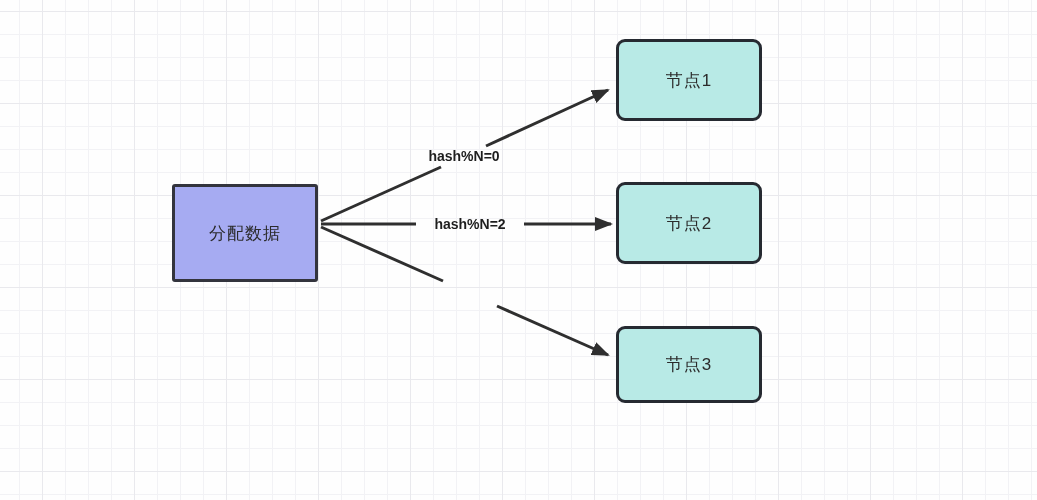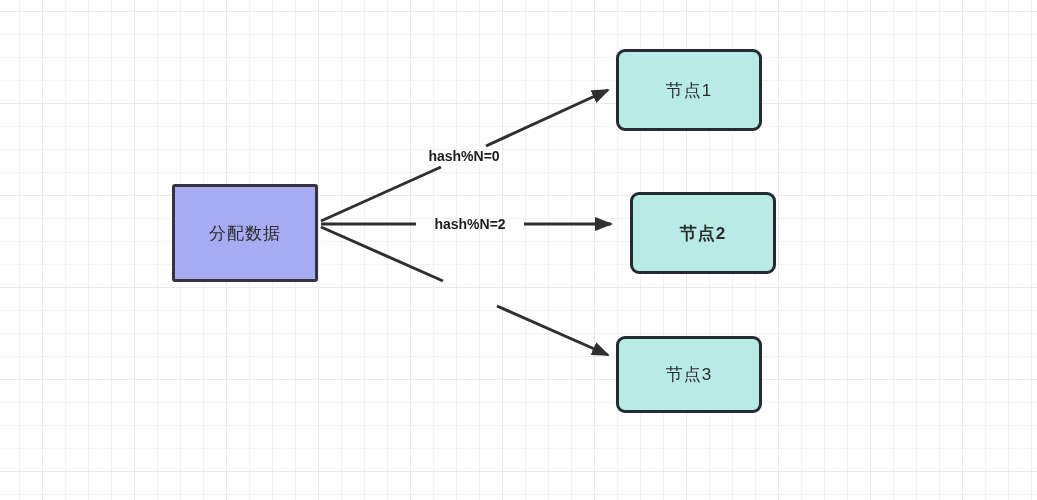--- a/index.html
+++ b/index.html
@@ -41,24 +41,23 @@
     width: 146px; height: 98px;
     background: #a6abf2;
     border: 3px solid #33343d;
     border-radius: 3px;
   }
   .node-box {
     width: 146px; height: 82px;
     background: #b8eae6;
     border: 3px solid #262a31;
     border-radius: 9px;
-    margin-top: 10px;
   }
   .node-1 { left: 616px; top: 39px; }
-  .node-2 { left: 630px; top: 182px; font-weight: bold; }
+  .node-2 { left: 616px; top: 182px; }
   .node-3 { left: 616px; top: 326px; height: 77px; }
   .edge-label {
     position: absolute;
     transform: translate(-50%, -50%);
     font-size: 14px;
     font-weight: 600;
     color: #1e1e1e;
     white-space: nowrap;
   }
   .label-0 { left: 464px; top: 156px; }

